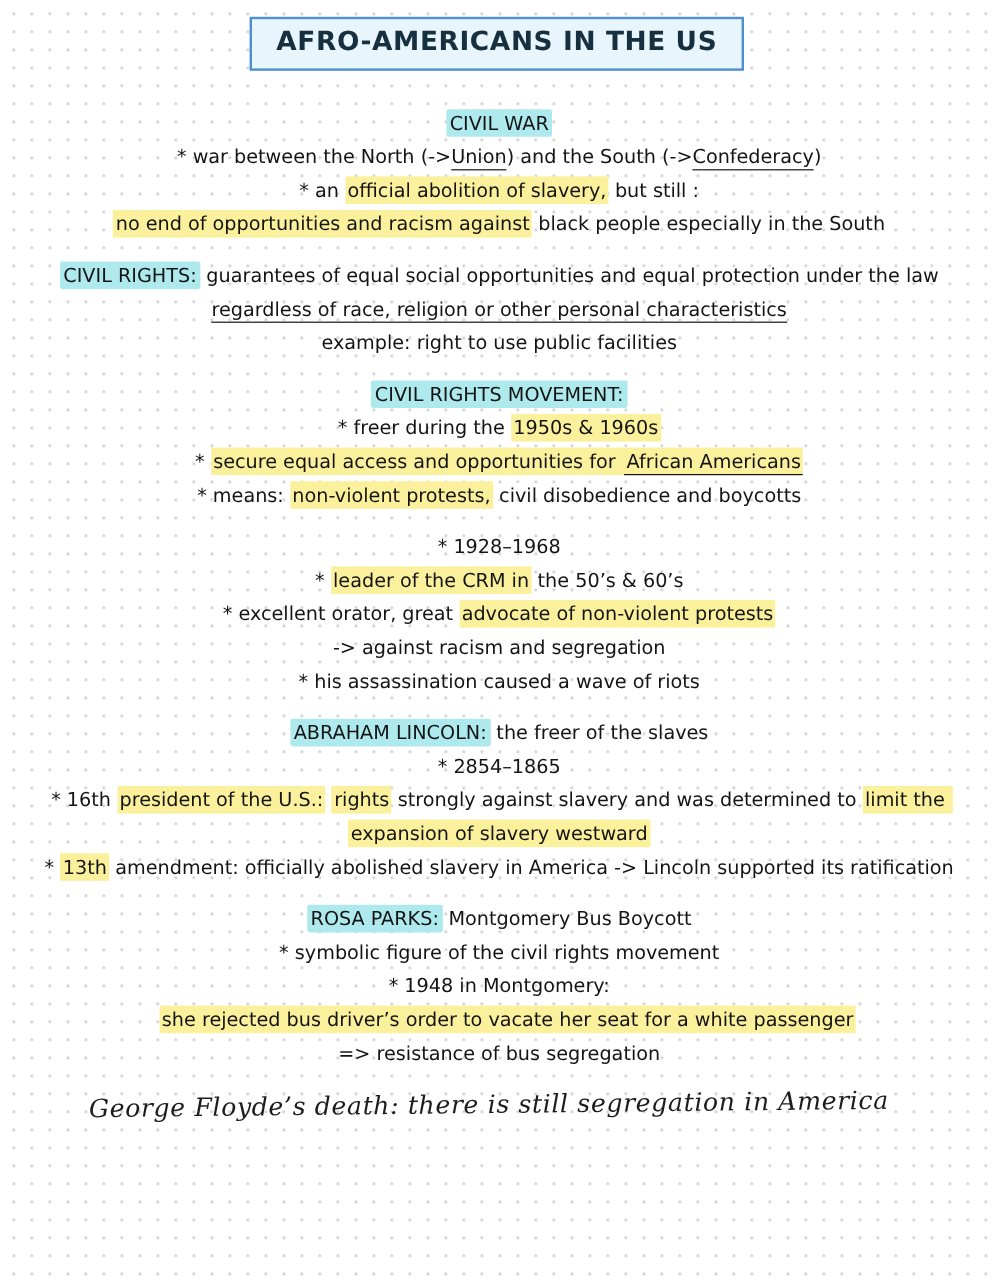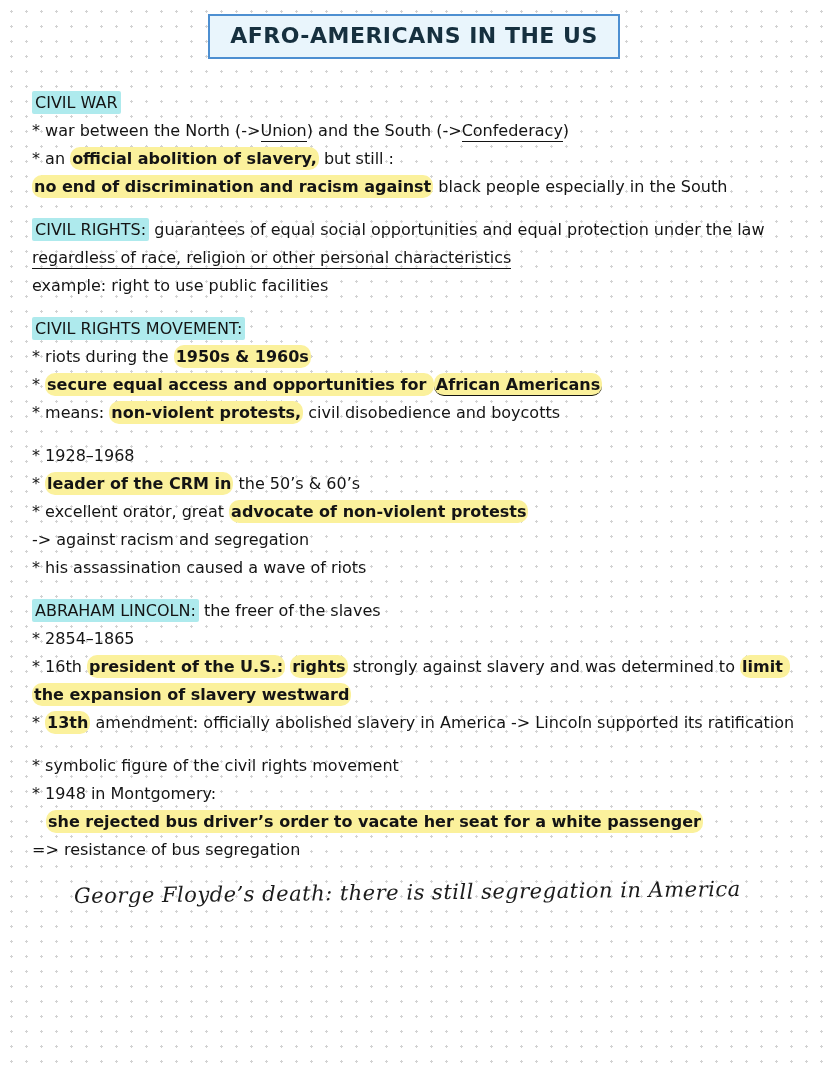--- a/index.html
+++ b/index.html
@@ -32,37 +32,37 @@
   }
   .note-body {
     margin-top: 30px;
     padding: 0 28px 0 32px;
     font-size: 16px;
   }
   .section { margin-bottom: 15px; }
   .line {
     line-height: 28px;
     min-height: 28px;
+    text-align: center;
   }
   .line.indent { padding-left: 14px; }
   .seg { white-space: pre-wrap; }
   .hl-cyan {
     background: var(--heading_highlight, #aeeaed);
     padding: 2px 3px;
     border-radius: 2px;
     -webkit-box-decoration-break: clone;
     box-decoration-break: clone;
   }
   .hl-yellow {
     background: var(--yellow_highlight, #fbf19c);
     padding: 2px 2px;
-    border-radius: 10px;
+    border-radius: 0;
     -webkit-box-decoration-break: clone;
     box-decoration-break: clone;
-    font-weight: bold;
   }
   .under {
     border-bottom: 1.5px solid #141414;
     padding-bottom: 1px;
   }
   .bold { font-weight: bold; }
   .handwritten {
     margin: 16px 0 0 74px;
     font-family: "DejaVu Serif", "Liberation Serif", serif;
     font-style: italic;
@@ -77,46 +77,47 @@
 
 <div class="title-wrap">
   <div class="title-box">AFRO-AMERICANS IN THE US</div>
 </div>
 
 <div class="note-body">
     <div class="section">
       <div class="line"><span class="seg hl-cyan">CIVIL WAR</span></div>
       <div class="line"><span class="seg">* war between the North (-&gt;</span><span class="seg under">Union</span><span class="seg">) and the South (-&gt;</span><span class="seg under">Confederacy</span><span class="seg">)</span></div>
       <div class="line"><span class="seg">* an </span><span class="seg hl-yellow">official abolition of slavery,</span><span class="seg"> but still :</span></div>
-      <div class="line"><span class="seg hl-yellow">no end of discrimination and racism against</span><span class="seg"> black people especially in the South</span></div>
+      <div class="line"><span class="seg hl-yellow">no end of opportunities and racism against</span><span class="seg"> black people especially in the South</span></div>
     </div>
     <div class="section">
       <div class="line"><span class="seg hl-cyan">CIVIL RIGHTS:</span><span class="seg"> guarantees of equal social opportunities and equal protection under the law </span><span class="seg under">regardless of race, religion or other personal characteristics</span></div>
       <div class="line"><span class="seg">example: right to use public facilities</span></div>
     </div>
     <div class="section">
       <div class="line"><span class="seg hl-cyan">CIVIL RIGHTS MOVEMENT:</span></div>
-      <div class="line"><span class="seg">* riots during the </span><span class="seg hl-yellow">1950s &amp; 1960s</span></div>
+      <div class="line"><span class="seg">* freer during the </span><span class="seg hl-yellow">1950s &amp; 1960s</span></div>
       <div class="line"><span class="seg">* </span><span class="seg hl-yellow">secure equal access and opportunities for </span><span class="seg hl-yellow under">African Americans</span></div>
       <div class="line"><span class="seg">* means: </span><span class="seg hl-yellow">non-violent protests,</span><span class="seg"> civil disobedience and boycotts</span></div>
     </div>
     <div class="section">
       <div class="line"><span class="seg">* 1928–1968</span></div>
       <div class="line"><span class="seg">* </span><span class="seg hl-yellow">leader of the CRM in</span><span class="seg"> the 50’s &amp; 60’s</span></div>
       <div class="line"><span class="seg">* excellent orator, great </span><span class="seg hl-yellow">advocate of non-violent protests</span></div>
       <div class="line"><span class="seg">-&gt; against racism and segregation</span></div>
       <div class="line"><span class="seg">* his assassination caused a wave of riots</span></div>
     </div>
     <div class="section">
       <div class="line"><span class="seg hl-cyan">ABRAHAM LINCOLN:</span><span class="seg"> the freer of the slaves</span></div>
       <div class="line"><span class="seg">* 2854–1865</span></div>
       <div class="line"><span class="seg">* 16th </span><span class="seg hl-yellow">president of the U.S.:</span><span class="seg"> </span><span class="seg hl-yellow">rights</span><span class="seg"> strongly against slavery and was determined to </span><span class="seg hl-yellow">limit the expansion of slavery westward</span></div>
       <div class="line"><span class="seg">* </span><span class="seg hl-yellow">13th</span><span class="seg"> amendment: officially abolished slavery in America -&gt; Lincoln supported its ratification</span></div>
     </div>
     <div class="section">
+      <div class="line"><span class="seg hl-cyan">ROSA PARKS:</span><span class="seg"> Montgomery Bus Boycott</span></div>
       <div class="line"><span class="seg">* symbolic figure of the civil rights movement</span></div>
       <div class="line"><span class="seg">* 1948 in Montgomery:</span></div>
       <div class="line indent"><span class="seg hl-yellow">she rejected bus driver’s order to vacate her seat for a white passenger</span></div>
       <div class="line"><span class="seg">=&gt; resistance of bus segregation</span></div>
     </div>
   </div>
 
 <div class="handwritten">George Floyde’s death: there is still segregation in America</div>
 
 </body></html>

